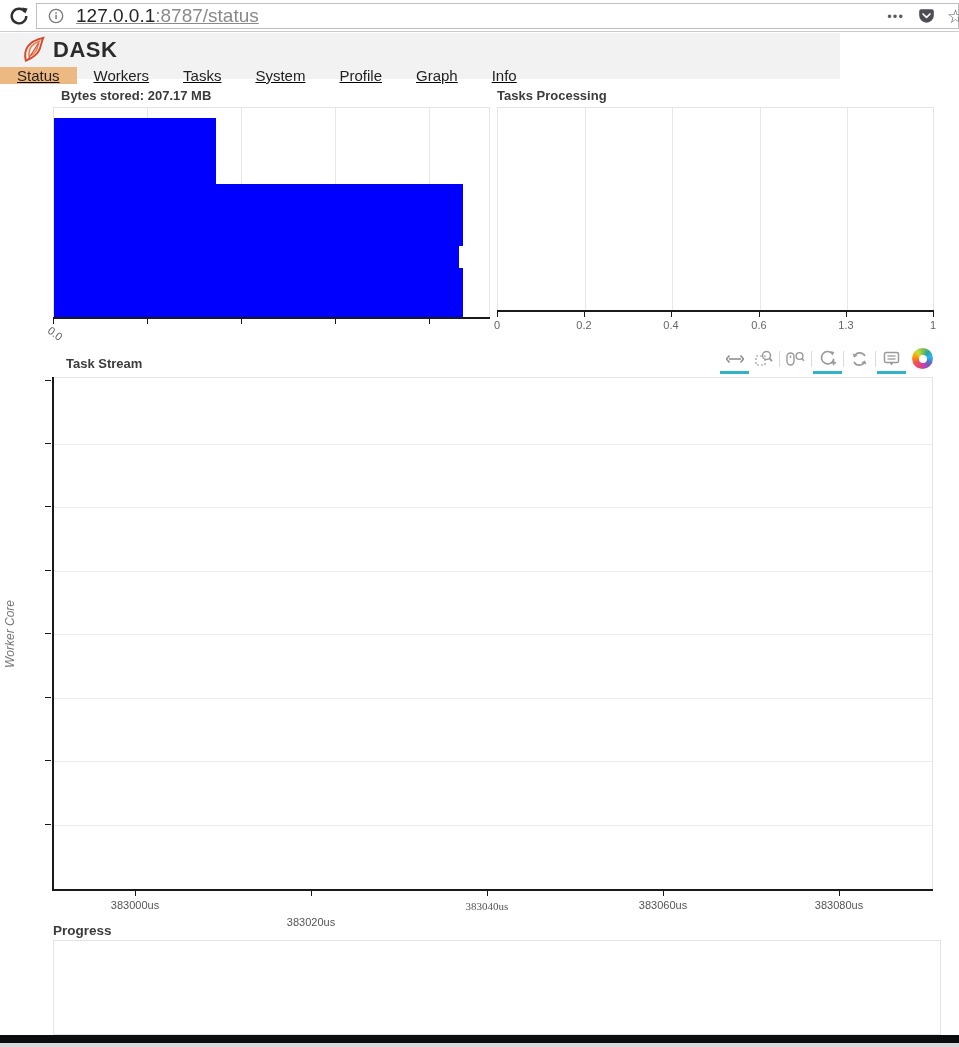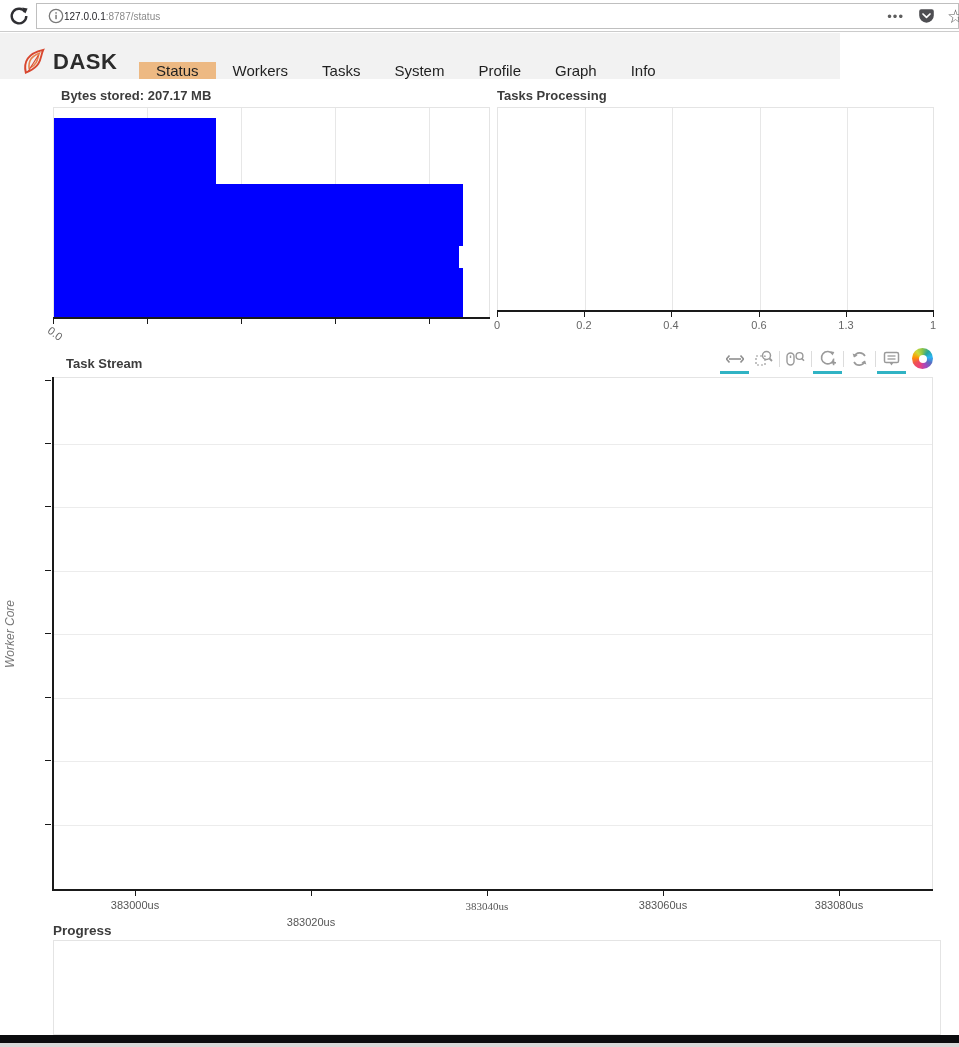--- a/index.html
+++ b/index.html
@@ -5,31 +5,31 @@
   * { margin:0; padding:0; box-sizing:border-box; }
   html,body { background:#fff; }
   body { font-family:"Liberation Sans", sans-serif; }
   #page { position:relative; width:959px; height:1047px; background:#fff; overflow:hidden; }
 
   
   .browser-bar { position:absolute; left:0; top:0; width:959px; height:32px; background:#fff; border-bottom:1px solid #cccccc; }
   .reload-btn { position:absolute; left:8px; top:5px; width:22px; height:22px; cursor:pointer; }
   .url-bar { position:absolute; left:36px; top:3px; width:923px; height:26px; background:#fff; border:1px solid #bfbfbf; display:flex; align-items:center; }
   .info-icon { margin-left:11px; width:16px; height:16px; flex:0 0 auto; }
-  .url-text { margin-left:0; font-size:10px; color:#8a8a8a; white-space:nowrap; flex:1 1 auto; }
+  .url-text { margin-left:12px; font-size:19px; color:#8a8a8a; white-space:nowrap; flex:1 1 auto;text-decoration:underline; }
   .url-text b { color:#25252a; font-weight:normal; }
   .page-actions { font-size:13px; letter-spacing:1px; color:#5d5d5d; margin-right:14px; cursor:pointer; }
   .pocket-btn { margin-right:12px; width:17px; height:17px; cursor:pointer; }
   .star-btn { font-size:19px; color:#5d5d5d; margin-right:-6px; cursor:pointer; line-height:1; }
 
   
-  .navbar { position:absolute; left:0; top:33px; width:840px; height:46px; background:#f2f2f2; display:flex; align-items:flex-end; }
+  .navbar { position:absolute; left:0; top:33px; width:840px; height:46px; background:#f2f2f2; display:flex; align-items:flex-start;flex-direction:column; }
   .brand { display:flex; align-items:center; padding-left:19px; width:139px; }
   .brand-name { font-size:22px; font-weight:bold; color:#2b2b2b; letter-spacing:0.5px; margin-left:3px; }
-  .tabs { display:flex; align-items:stretch; }
+  .tabs { display:flex; align-items:stretch;text-decoration:underline; }
   .tab { display:flex; align-items:center; padding:0 17px; font-size:15px; color:#1f1f1f; cursor:pointer; }
   .tab.active { background:#edb983; }
 
   
   .panel-title { position:absolute; font-size:13px; font-weight:bold; color:#3c3c3c; }
 
   
   .plot { position:absolute; background:#fff; border:1px solid #e4e4e4; }
   .vgrid { position:absolute; top:0; bottom:0; width:1px; background:#e7e7e7; }
   .hgrid { position:absolute; left:0; right:0; height:1px; background:#ececec; }

